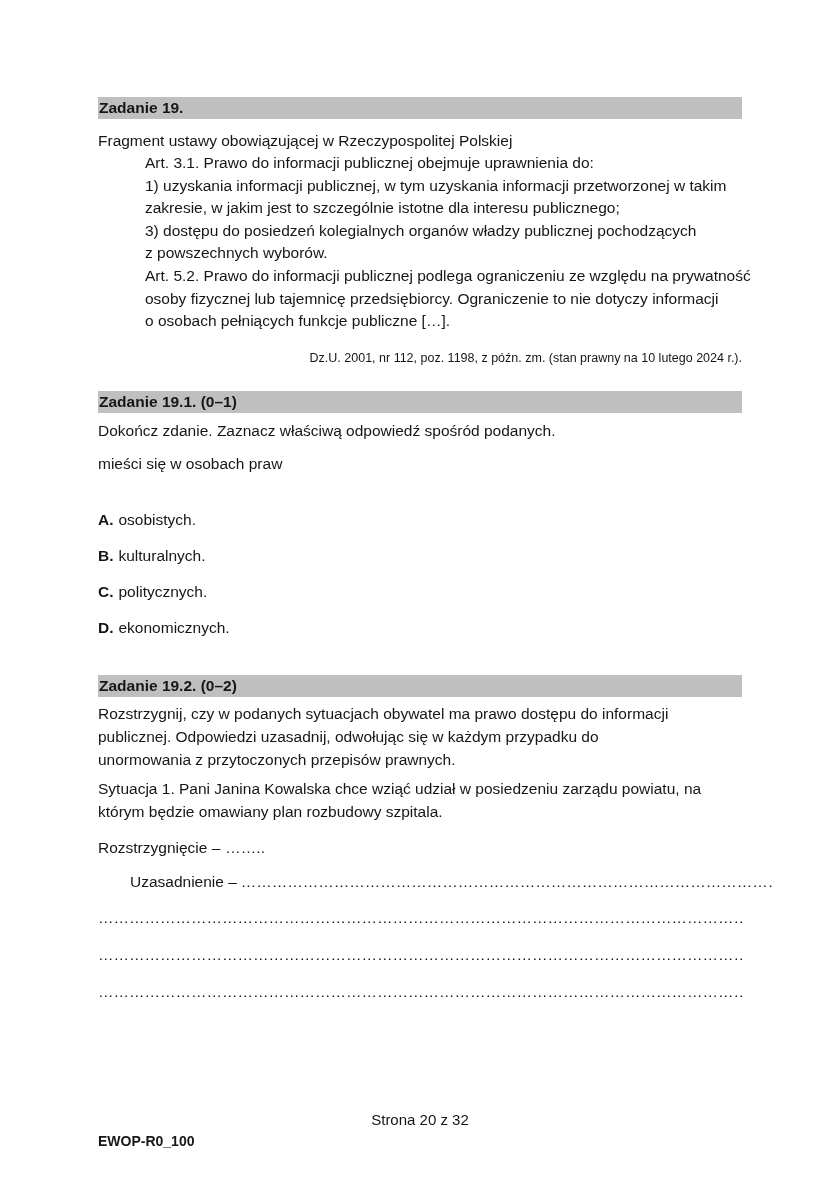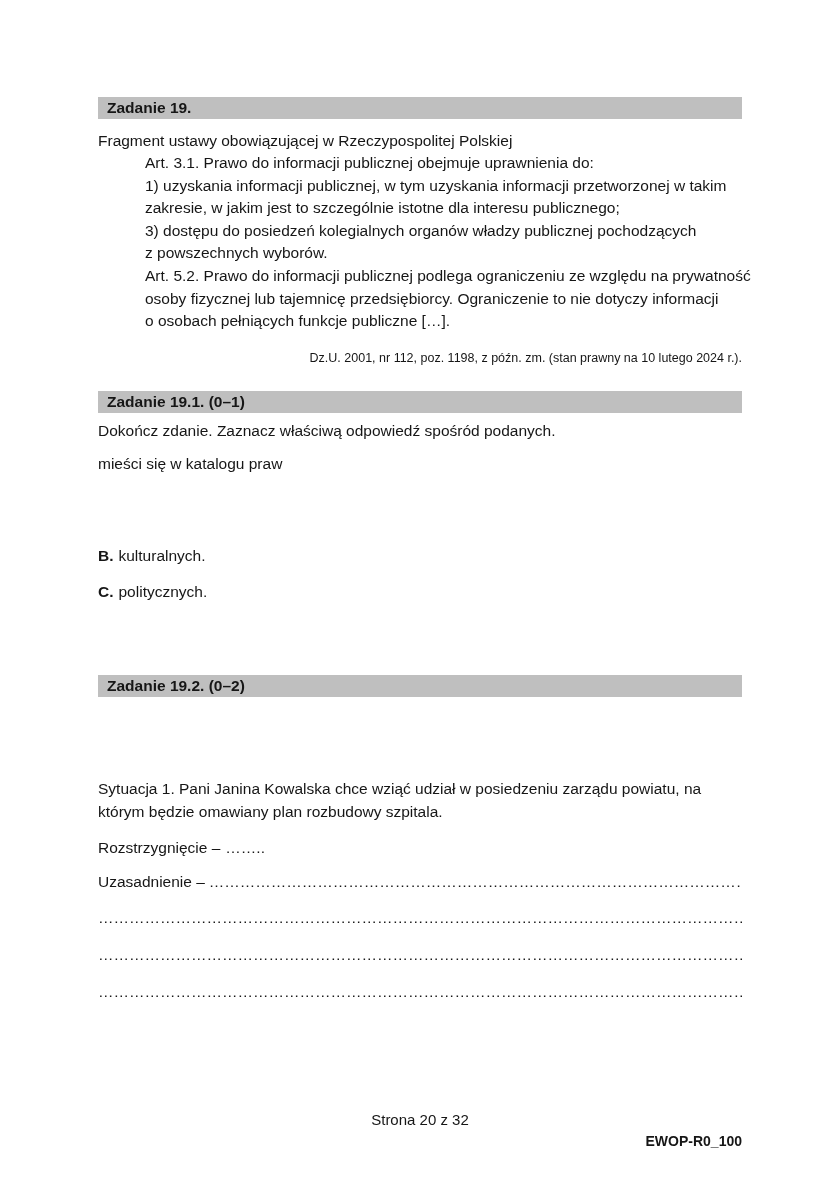--- a/index.html
+++ b/index.html
@@ -3,33 +3,33 @@
 <meta charset="utf-8">
 <style>
   html,body { margin:0; padding:0; background:#ffffff; }
   .page {
     position:relative; width:840px; height:1187px; background:#ffffff;
     font-family:"Liberation Sans", sans-serif; font-size:15.5px; color:#161616;
     overflow:hidden;
   }
   .abs { position:absolute; left:98px; width:644px; }
   .bar { height:22px; background:#bfbfbf; }
-  .bar-text { display:block; font-weight:bold; line-height:22px; padding-left:9px; }
+  .bar-text { display:block; font-weight:bold; line-height:22px; padding-left:1px; }
   .line { line-height:23px; white-space:nowrap; }
   .law-line { line-height:22.6px; white-space:nowrap;margin-left:47px; }
   .bold { font-weight:normal; }
   .it { font-style:italic; }
   .u { }
   .src { font-size:12.5px; text-align:right; line-height:14px; }
   .opt-letter { font-weight:bold; margin-right:5px; }
-  .dots-row { display:flex; align-items:flex-start; overflow:hidden; }
+  .dots-row { display:flex; align-items:flex-start; overflow:hidden;margin-left:32px; }
   .dots-fill { flex:1 1 auto; overflow:hidden; white-space:nowrap; margin-left:4px; }
   .dots-only { overflow:hidden; white-space:nowrap; line-height:23px; }
   .footer-page { text-align:center; font-size:15px; line-height:20px; }
-  .footer-code { text-align:right; font-weight:bold; font-size:14px; line-height:18px; }
+  .footer-code { text-align:left; font-weight:bold; font-size:14px; line-height:18px; }
 </style>
 </head>
 <body>
 
 <div class="page">
 
   <div class="abs bar" style="top:97px">
     <span class="bar-text">Zadanie 19.</span>
   </div>
 
@@ -48,34 +48,45 @@
 
   <div class="abs src" style="top:351px">Dz.U. 2001, nr 112, poz. 1198, z późn. zm. (stan prawny na 10 lutego 2024 r.).</div>
 
   <div class="abs bar" style="top:391px">
     <span class="bar-text">Zadanie 19.1. (0–1)</span>
   </div>
 
   <div class="abs line bold" style="top:419px">Dokończ zdanie. Zaznacz właściwą odpowiedź spośród podanych.</div>
 
   <div class="abs" style="top:452px">
-    <div class="line">mieści się w katalogu praw</div>
+    <div class="line">mieści się w osobach praw</div>
   </div>
 
+  <div class="abs line" style="top:508px">
+    <span class="opt-letter">A.</span><span>osobistych.</span>
+  </div>
   <div class="abs line" style="top:544px">
     <span class="opt-letter">B.</span><span>kulturalnych.</span>
   </div>
   <div class="abs line" style="top:580px">
     <span class="opt-letter">C.</span><span>politycznych.</span>
   </div>
+  <div class="abs line" style="top:616px">
+    <span class="opt-letter">D.</span><span>ekonomicznych.</span>
+  </div>
 
   <div class="abs bar" style="top:675px">
     <span class="bar-text">Zadanie 19.2. (0–2)</span>
   </div>
 
+  <div class="abs bold" style="top:702px">
+    <div class="line">Rozstrzygnij, czy w podanych sytuacjach obywatel ma prawo dostępu do informacji</div>
+    <div class="line">publicznej. Odpowiedzi uzasadnij, odwołując się w każdym przypadku do</div>
+    <div class="line">unormowania z przytoczonych przepisów prawnych.</div>
+  </div>
 
   <div class="abs" style="top:777px">
     <div class="line"><span class="u">Sytuacja 1.</span><span> Pani Janina Kowalska chce wziąć udział w posiedzeniu zarządu powiatu, na</span></div>
     <div class="line">którym będzie omawiany plan rozbudowy szpitala.</div>
   </div>
 
   <div class="abs line" style="top:836px">
     <span>Rozstrzygnięcie –</span><span style="margin-left:5px">……..</span>
   </div>
 

